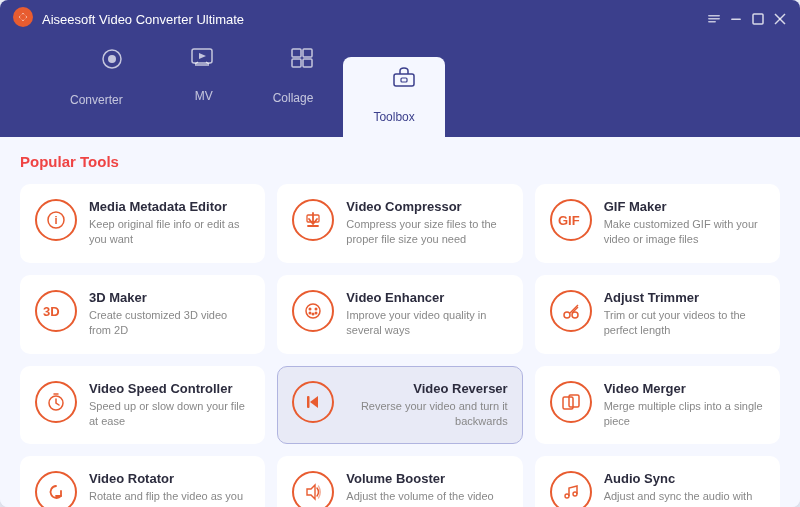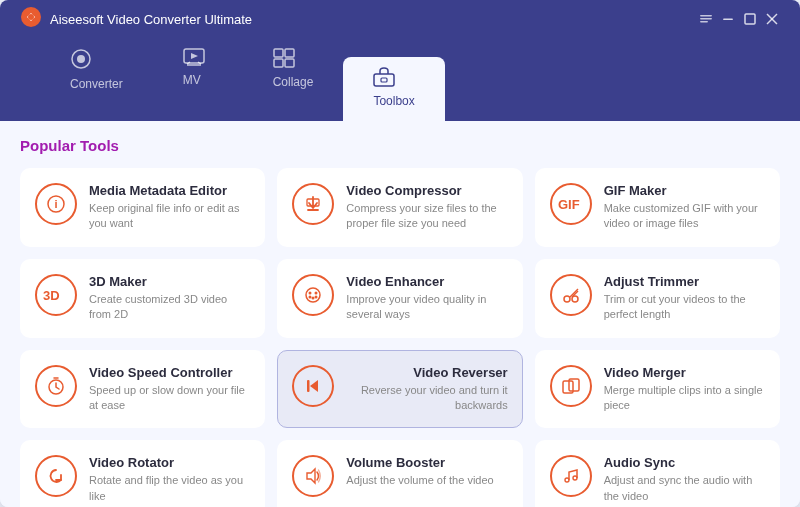--- a/index.html
+++ b/index.html
@@ -20,21 +20,21 @@
       flex-direction: column;
       box-shadow: 0 4px 20px rgba(0,0,0,0.2);
     }
 
     
     .title-bar {
       background: #3b3f8c;
       height: 38px;
       display: flex;
       align-items: center;
-      padding: 0 20px;
+      padding: 0 12px;
       flex-shrink: 0;
     }
     .title-bar-logo {
       width: 22px;
       height: 22px;
       margin-right: 8px;
     }
     .title-bar-text {
       color: white;
       font-size: 13px;
@@ -59,26 +59,26 @@
     
     .tab-bar {
       background: #3b3f8c;
       display: flex;
       padding: 0 40px;
       flex-shrink: 0;
     }
     .tab {
       display: flex;
       flex-direction: column;
-      align-items: flex-start;
+      align-items: flex-end;
       padding: 10px 30px 0;
       cursor: pointer;
       color: rgba(255,255,255,0.7);
       font-size: 13px;
-      gap: 4px;
+      gap: 20px;
       border-bottom: 3px solid transparent;
       min-width: 90px;
     }
     .tab.active {
       color: white;
       background: #f5f7ff;
       border-radius: 8px 8px 0 0;
       color: #3b3f8c;
       padding-bottom: 4px;
       margin-top: 19px;
@@ -96,21 +96,21 @@
     .content {
       background: #f5f7ff;
       flex: 1;
       padding: 16px 20px;
       overflow-y: auto;
     }
 
     .section-title {
       font-size: 15px;
       font-weight: 600;
-      color: #a21caf;
+      color: #ef4444;
       margin-bottom: 14px;
     }
 
     
     .tool-grid {
       display: grid;
       grid-template-columns: repeat(3, 1fr);
       gap: 12px;
     }
 

